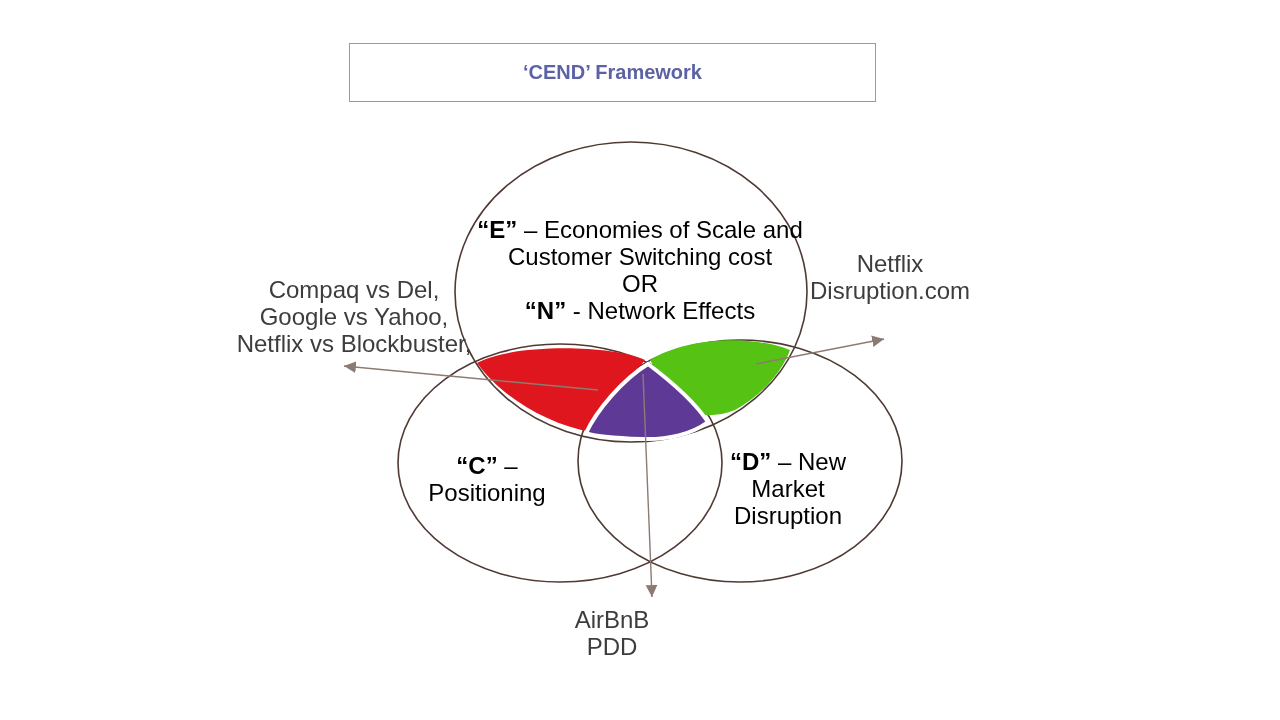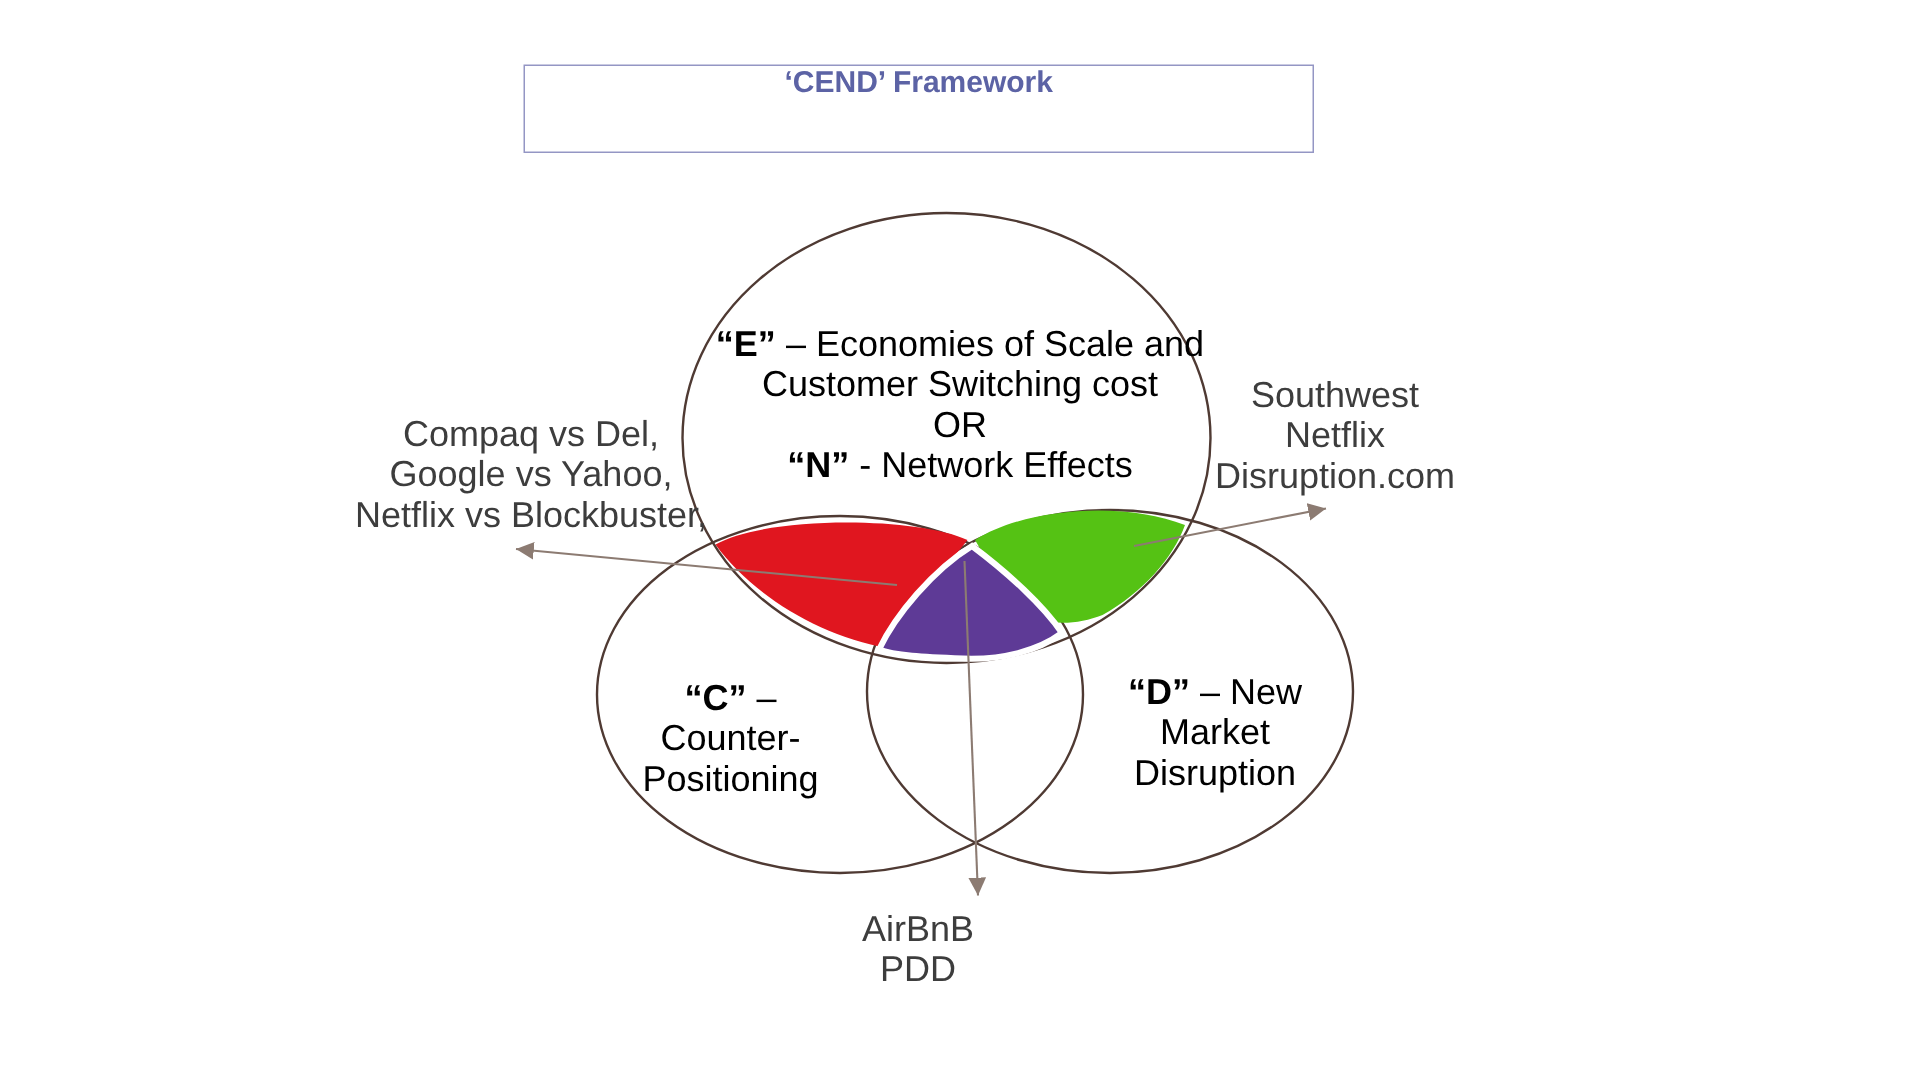--- a/index.html
+++ b/index.html
@@ -11,41 +11,41 @@
     overflow: hidden;
   }
   .page { position: absolute; left: 0; top: 0; width: 1280px; height: 720px; }
   svg.diagram { position: absolute; left: 0; top: 0; }
 
   .title-box {
     position: absolute;
     left: 349px; top: 43px;
     width: 525px; height: 57px;
     border: 1px solid #9496c4;
-    display: flex; align-items: flex-start; justify-content: center;
+    display: flex; align-items: center; justify-content: center;
   }
   .title-text {
     font-size: 20px;
     font-weight: bold;
   }
 
   .tblock {
     position: absolute;
     text-align: center;
     font-size: 24px;
     line-height: 27px;
     color: #000000;
   }
   .tblock .line { white-space: nowrap; }
 
   .annot { color: #3d3d3d; }
 
   .top-circle-text   { left: 460px; top: 216px; width: 360px; }
   .left-circle-text  { left: 387px; top: 452px; width: 200px; }
-  .right-circle-text { left: 710px; top: 448px; width: 200px; }
+  .right-circle-text { left: 688px; top: 448px; width: 200px; }
 
   .left-annotation   { left: 234px; top: 276px; width: 240px; }
   .right-annotation  { left: 790px; top: 250px; width: 200px; }
   .bottom-annotation { left: 552px; top: 606px; width: 120px; }
 </style>
 </head>
 <body style="background: rgb(255, 255, 255);">
 
 <div class="page">
 
@@ -88,38 +88,36 @@
 
   <div class="tblock top-circle-text">
     <div class="line"><b>“E”</b><span> – Economies of Scale and</span></div>
     <div class="line">Customer Switching cost</div>
     <div class="line">OR</div>
     <div class="line"><b>“N”</b><span> - Network Effects</span></div>
   </div>
 
   <div class="tblock left-circle-text">
     <div class="line"><b>“C”</b><span> –</span></div>
-    <div class="line">Counter-</div>
     <div class="line">Positioning</div>
   </div>
 
   <div class="tblock right-circle-text">
     <div class="line"><b>“D”</b><span> – New</span></div>
     <div class="line">Market</div>
     <div class="line">Disruption</div>
   </div>
 
   <div class="tblock annot left-annotation" style="color: rgb(61, 61, 61);">
     <div class="line">Compaq vs Del,</div>
     <div class="line">Google vs Yahoo,</div>
     <div class="line">Netflix vs Blockbuster,</div>
   </div>
 
   <div class="tblock annot right-annotation" style="color: rgb(61, 61, 61);">
-    <div class="line">Southwest</div>
     <div class="line">Netflix</div>
     <div class="line">Disruption.com</div>
   </div>
 
   <div class="tblock annot bottom-annotation" style="color: rgb(61, 61, 61);">
     <div class="line">AirBnB</div>
     <div class="line">PDD</div>
   </div>
 
 </div>

